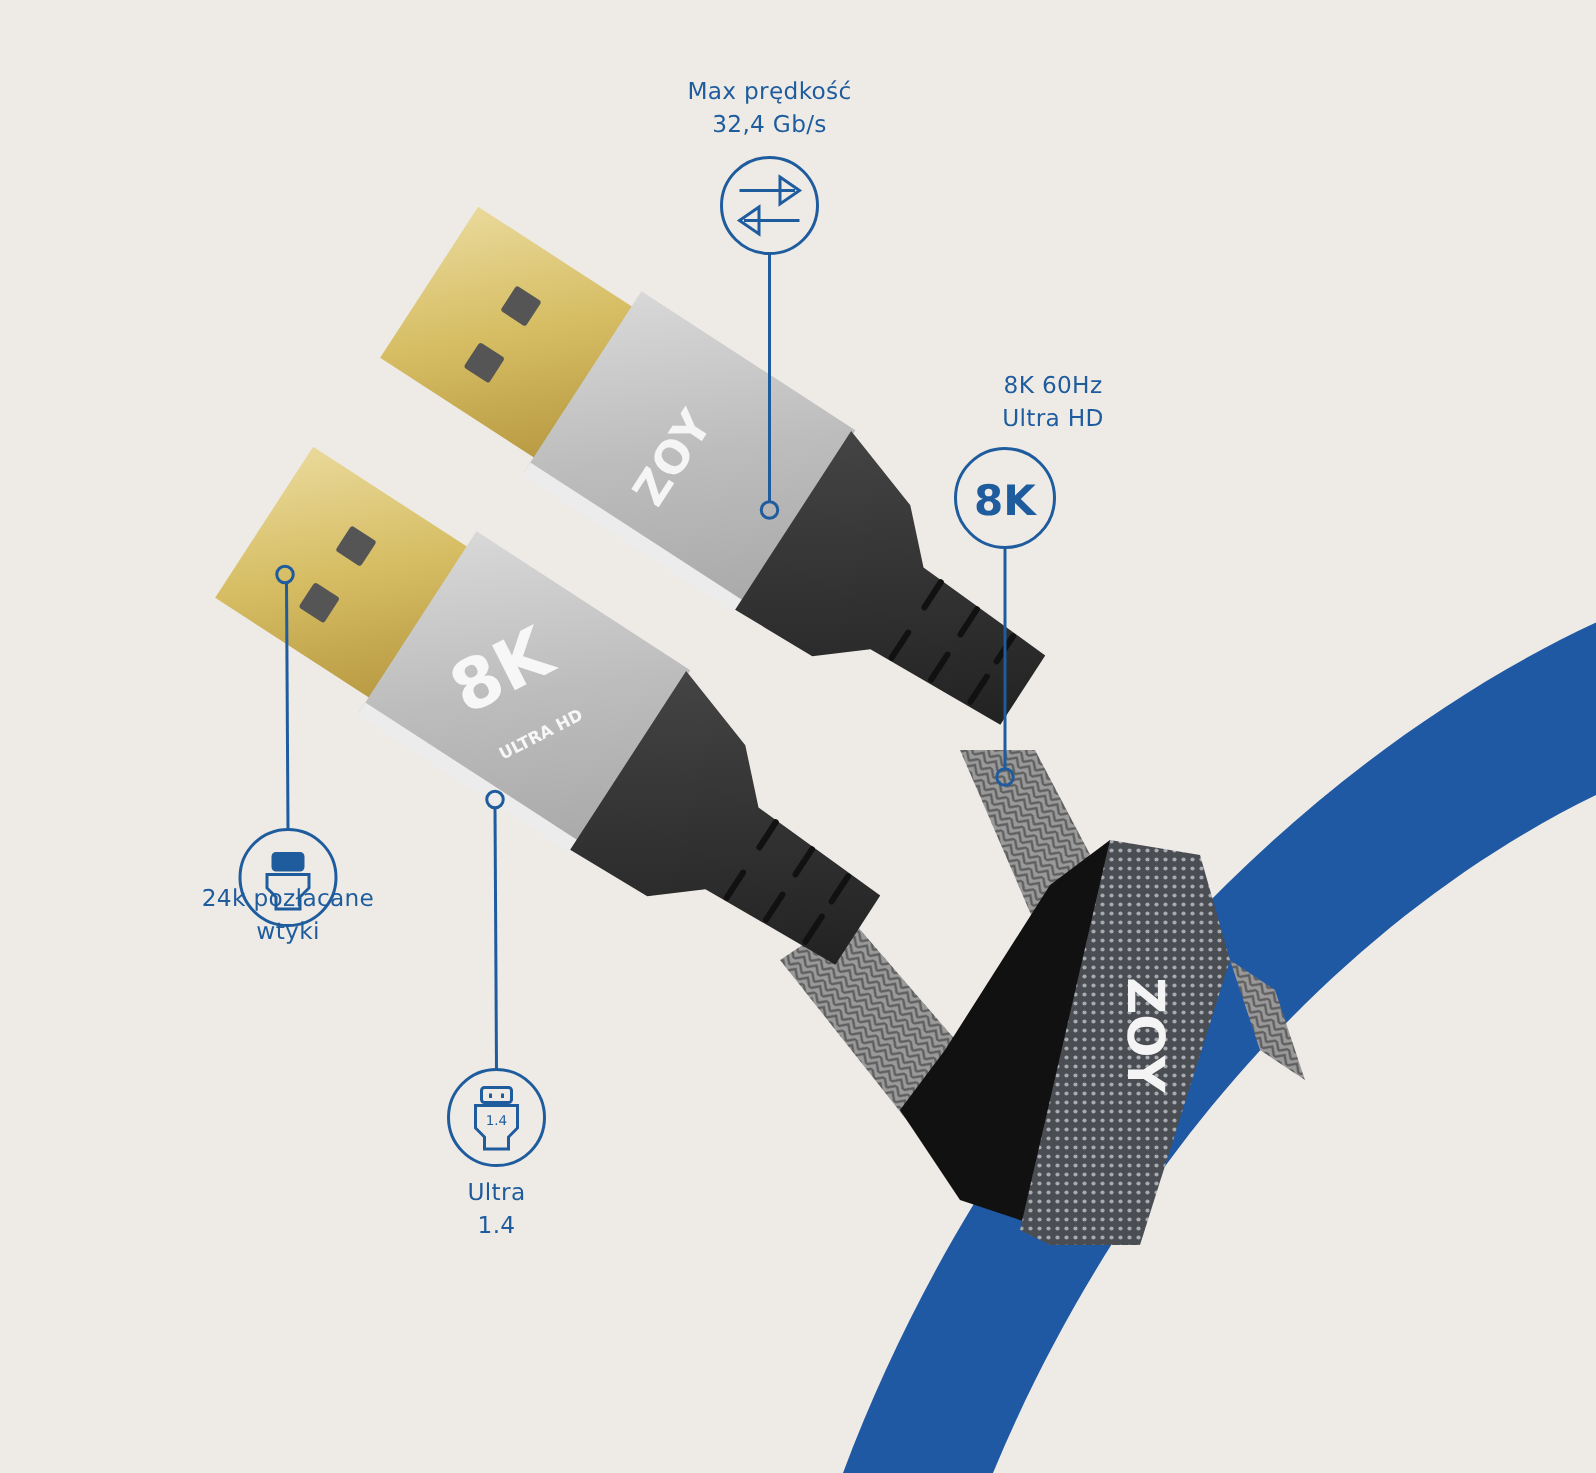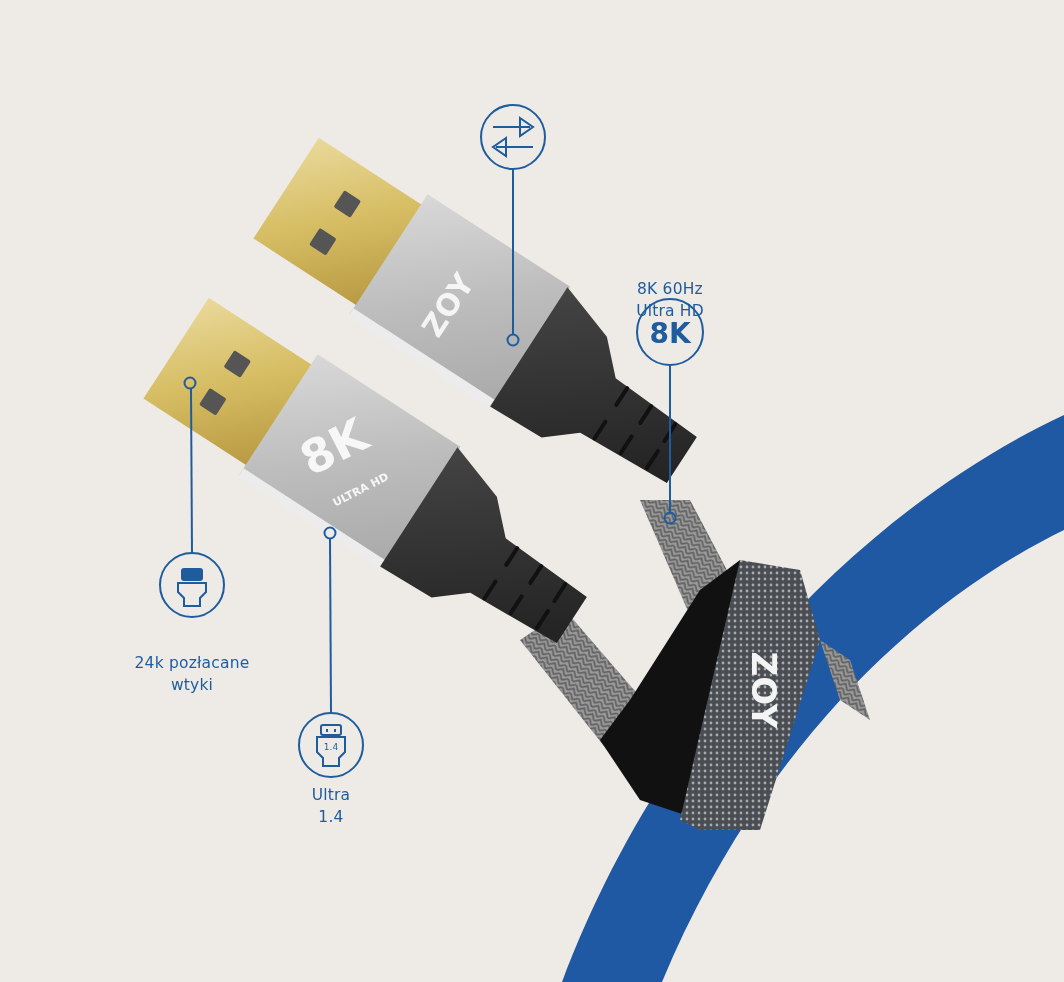--- a/index.html
+++ b/index.html
@@ -138,27 +138,31 @@
             <line x1="335" y1="729" x2="335" y2="732"></line>
         <path d="M317 737 L 345 737 L 345 752 L 339 758 L 339 766 L 323 766 L 323 758 L 317 752 Z"></path>
       </g>
     </g>
   </g>
 
   <text x="670" y="343" font-family="DejaVu Sans, sans-serif" font-weight="bold" font-size="28" fill="#1f5c9e" text-anchor="middle">8K</text>
   <text x="331" y="750" font-family="DejaVu Sans, sans-serif" font-size="9" fill="#1f5c9e" text-anchor="middle">1.4</text>
 </svg>
 
+<div class="lbl" style="left:513px; top:50px;">
+  <span>Max prędkość</span>
+  <span>32,4 Gb/s</span>
+</div>
 
-<div class="lbl" style="left:670px; top:246px;margin-top:32px;">
+<div class="lbl" style="left:702px; top:246px;">
   <span>8K 60Hz</span>
   <span>Ultra HD</span>
 </div>
 
-<div class="lbl" style="left:192px; top:652px;">
+<div class="lbl" style="left:192px; top:588px;">
   <span>24k pozłacane</span>
   <span>wtyki</span>
 </div>
 
 <div class="lbl" style="left:331px; top:784px;">
   <span>Ultra</span>
   <span>1.4</span>
 </div>
 
 </div>

